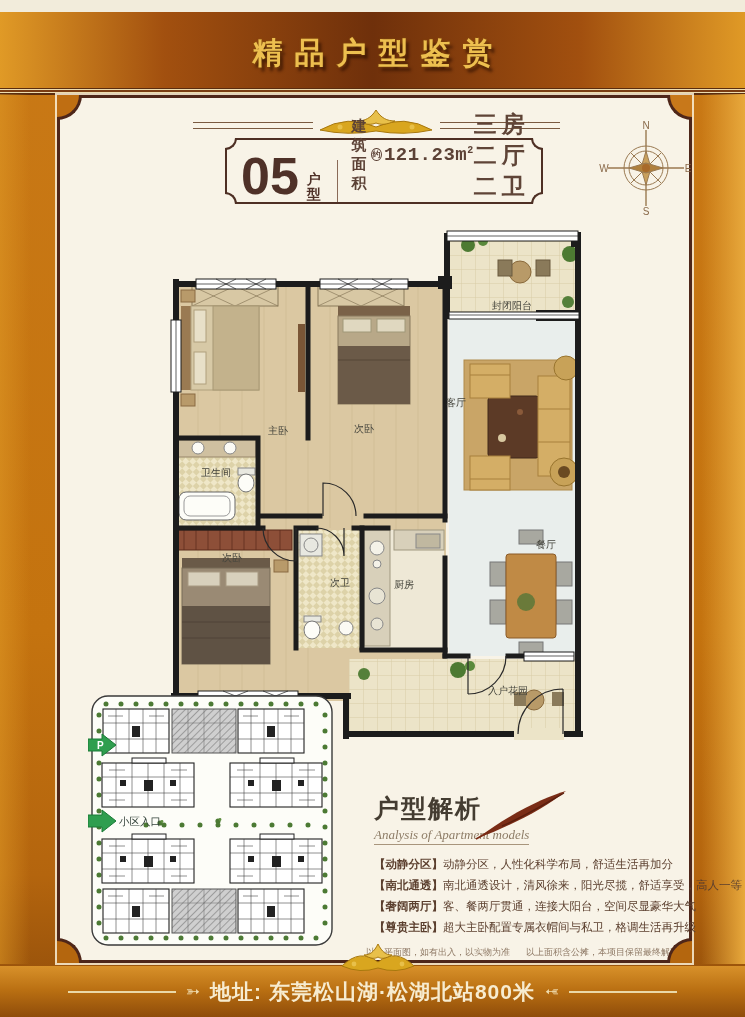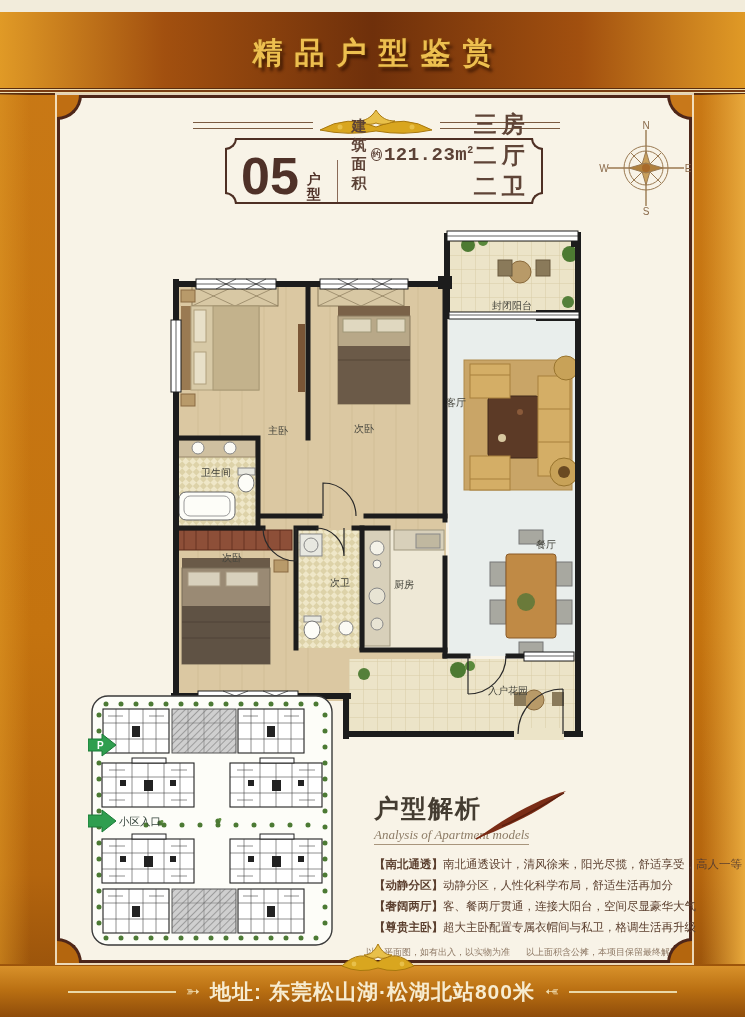--- a/index.html
+++ b/index.html
@@ -434,22 +434,22 @@
 
   <div class="analysis">
     <div class="an-title">户型解析</div>
     <svg class="an-feather" viewBox="0 0 96 52">
       <path d="M4 50 C32 40 72 20 92 3 C74 8 38 24 4 50 Z" fill="#7a2c16"></path>
       <path d="M28 38 C50 29 74 14 90 5" stroke="#5a1e0e" stroke-width="1.4" fill="none"></path>
       <path d="M2 51 L20 41" stroke="#7a2c16" stroke-width="1.6" fill="none"></path>
     </svg>
     <div class="an-sub">Analysis of Apartment models</div>
     <div class="an-items">
+      <div class="an-item"><span class="an-tag">【动静分区】</span><span>动静分区，人性化科学布局，舒适生活再加分</span></div>
       <div class="an-item"><span class="an-tag">【南北通透】</span><span>南北通透设计，清风徐来，阳光尽揽，舒适享受，高人一等</span></div>
-      <div class="an-item"><span class="an-tag">【动静分区】</span><span>动静分区，人性化科学布局，舒适生活再加分</span></div>
       <div class="an-item"><span class="an-tag">【奢阔两厅】</span><span>客、餐两厅贯通，连接大阳台，空间尽显豪华大气</span></div>
       <div class="an-item"><span class="an-tag">【尊贵主卧】</span><span>超大主卧配置专属衣帽间与私卫，格调生活再升级</span></div>
     </div>
   </div>
 
   <div class="disclaimer">
     <span>以上平面图，如有出入，以实物为准</span>
     <span>以上面积含公摊，本项目保留最终解释权</span>
   </div>
 

